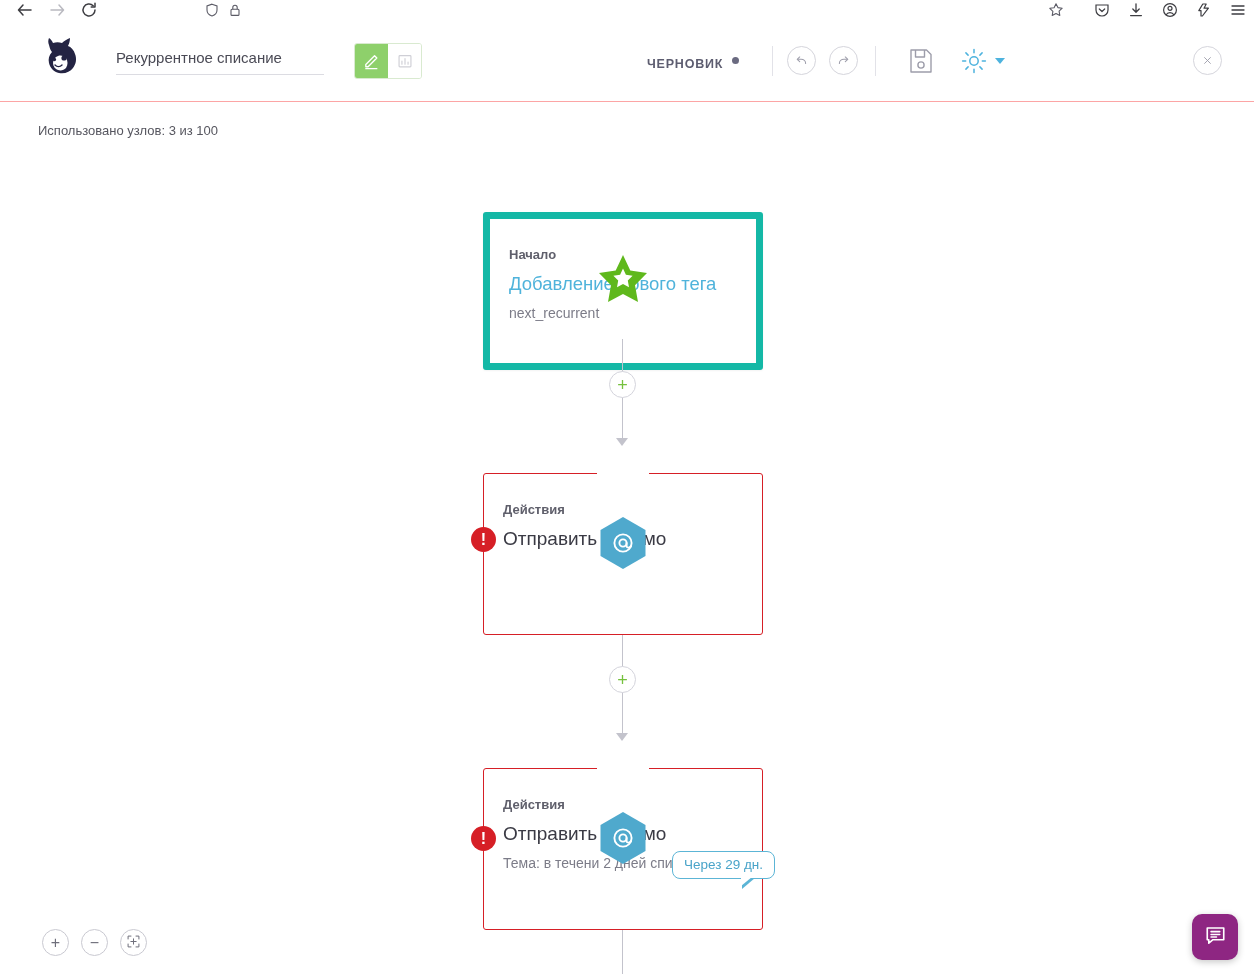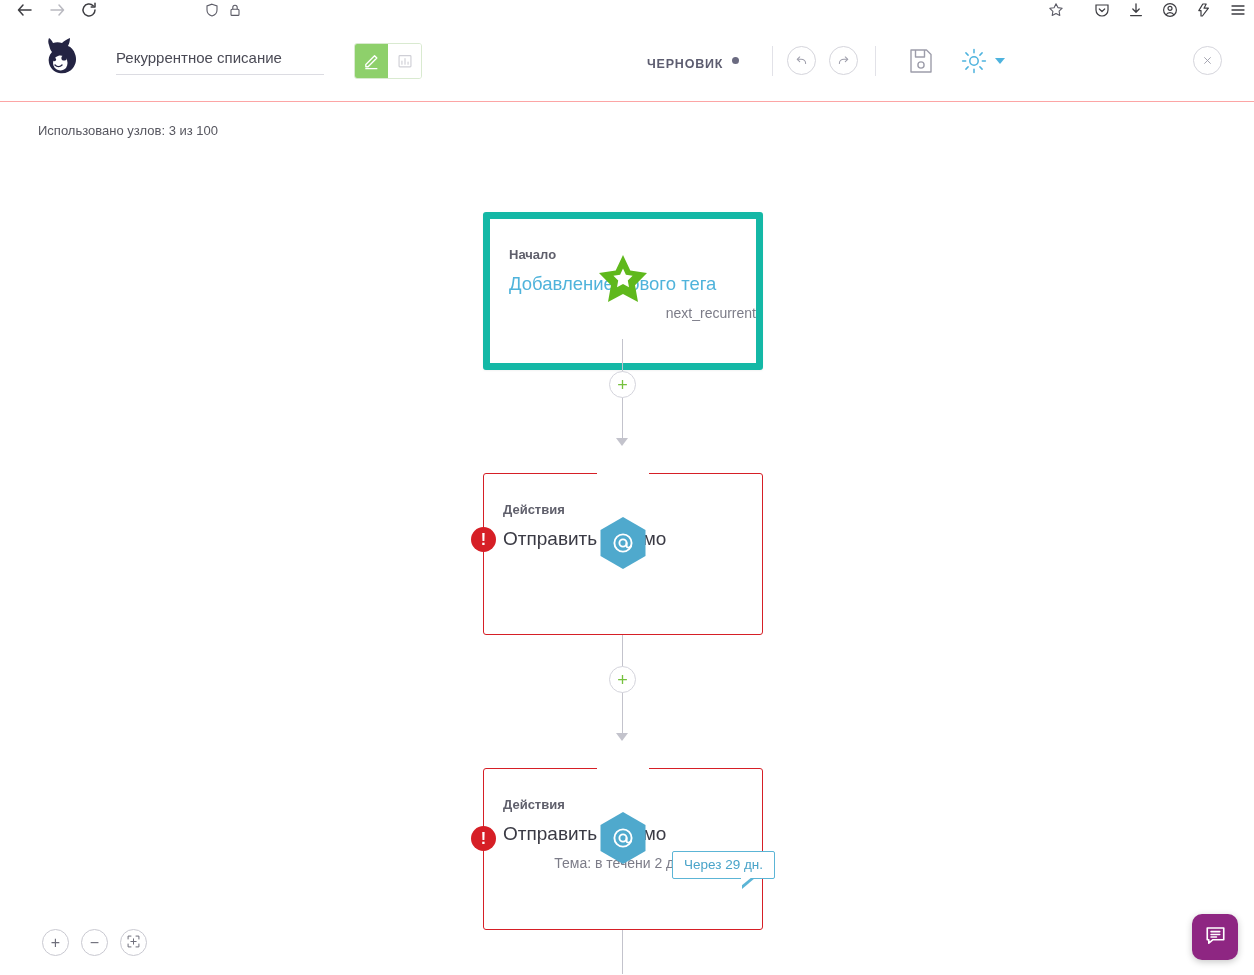--- a/index.html
+++ b/index.html
@@ -180,21 +180,20 @@
   }
   .node-title {
     font-size: 18.5px; color: #4fb3db;
     padding: 11px 0 0 19px;
     font-weight: normal;
   }
   .node-title.dark { color: #3a3a44; font-size: 19px; }
   .node-sub {
     font-size: 14px; color: #7c7c88;
     padding: 10px 0 0 19px;
-    text-align: right;
   }
 
   
   .notch {
     position: absolute;
     width: 52px; height: 4px;
     background: #fff;
     left: 597px;
   }
 
@@ -219,21 +218,21 @@
   .err2 { left: 471px; top: 724px; }
 
   .delay-badge {
     position: absolute;
     left: 672px; top: 749px;
     border: 1px solid #5cb5d6;
     background: #fff;
     color: #4aa4c9;
     font-size: 13.5px;
     padding: 5px 11px 6px 11px;
-    border-radius: 2px;
+    border-radius: 8px;
   }
   .delay-tail {
     position: absolute;
     left: 742px; top: 776px;
     width: 0; height: 0;
     border-left: 13px solid #5cb5d6;
     border-bottom: 11px solid transparent;
   }
   .delay-tail-inner {
     position: absolute;

